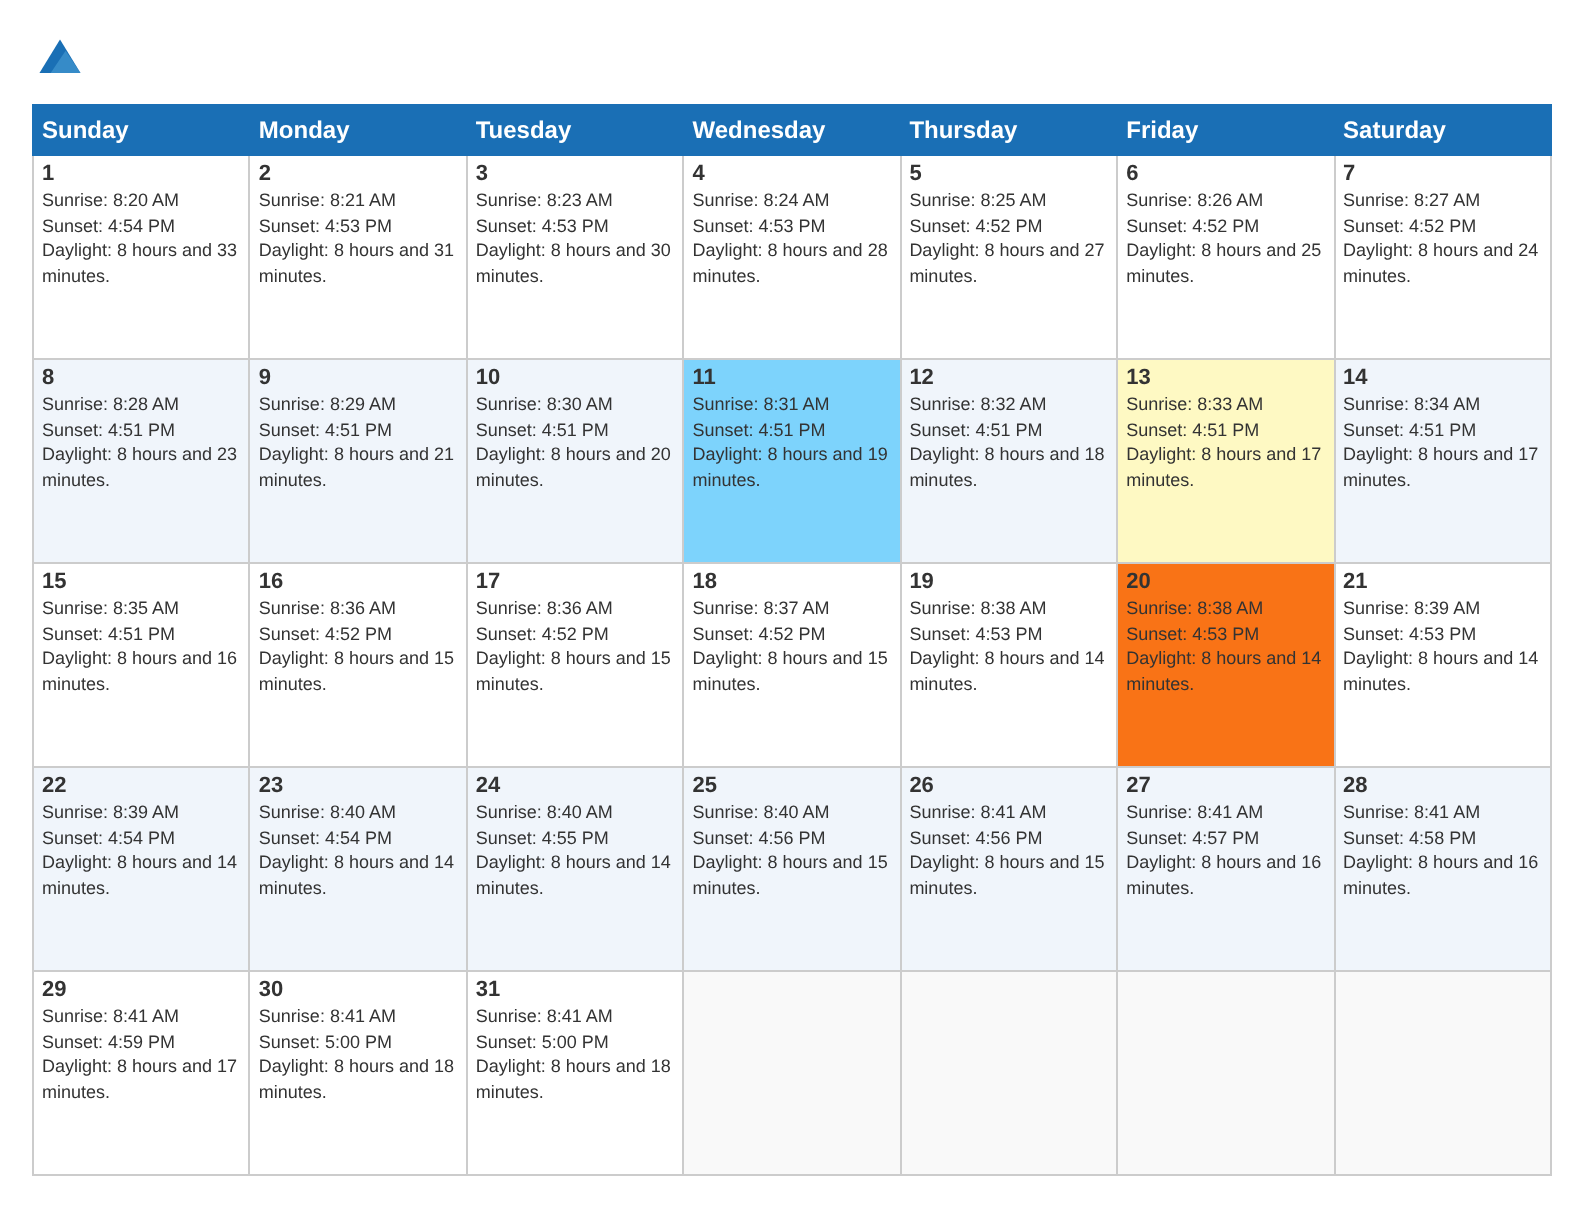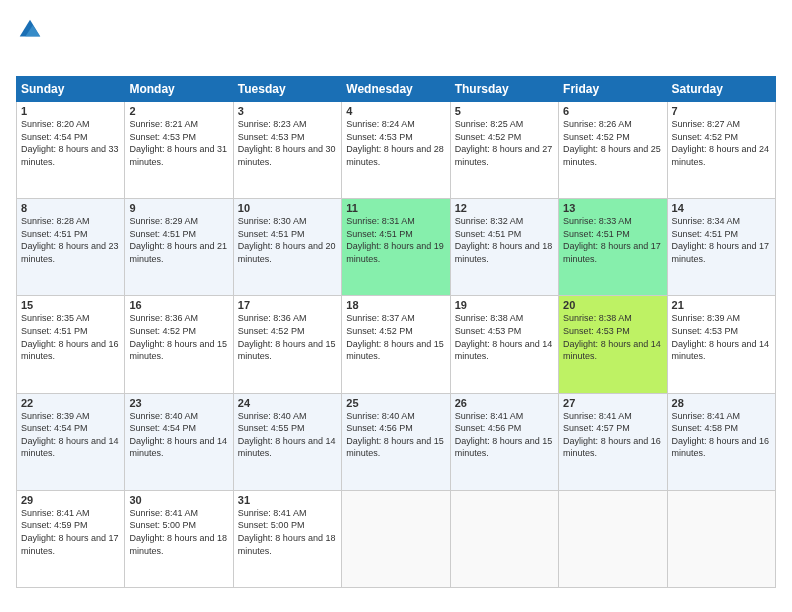--- a/index.html
+++ b/index.html
@@ -9,21 +9,20 @@
       width: 792px;
       height: 612px;
       overflow: hidden;
     }
     .page {
       width: 792px;
       height: 612px;
       padding: 16px 16px 24px 16px;
       display: flex;
       flex-direction: column;
-      gap: 24px;
     }
     .header {
       display: flex;
       justify-content: space-between;
       align-items: flex-start;
       margin-bottom: 8px;
     }
     .logo {
       display: flex;
       align-items: center;
@@ -170,29 +169,29 @@
             <div class="day-info">Sunrise: 8:28 AM<br>Sunset: 4:51 PM<br>Daylight: 8 hours and 23 minutes.</div>
           </td>
           <td style="background: rgb(240, 245, 251);">
             <span class="day-num">9</span>
             <div class="day-info">Sunrise: 8:29 AM<br>Sunset: 4:51 PM<br>Daylight: 8 hours and 21 minutes.</div>
           </td>
           <td style="background: rgb(240, 245, 251); margin-left: 33px;">
             <span class="day-num">10</span>
             <div class="day-info">Sunrise: 8:30 AM<br>Sunset: 4:51 PM<br>Daylight: 8 hours and 20 minutes.</div>
           </td>
-          <td style="background: #86efac;">
+          <td style="background: #7dd3fc;">
             <span class="day-num">11</span>
             <div class="day-info">Sunrise: 8:31 AM<br>Sunset: 4:51 PM<br>Daylight: 8 hours and 19 minutes.</div>
           </td>
           <td style="background: rgb(240, 245, 251);">
             <span class="day-num">12</span>
             <div class="day-info">Sunrise: 8:32 AM<br>Sunset: 4:51 PM<br>Daylight: 8 hours and 18 minutes.</div>
           </td>
-          <td style="background: #86efac;">
+          <td style="background: #fef9c3;">
             <span class="day-num">13</span>
             <div class="day-info">Sunrise: 8:33 AM<br>Sunset: 4:51 PM<br>Daylight: 8 hours and 17 minutes.</div>
           </td>
           <td style="background: rgb(240, 245, 251);">
             <span class="day-num">14</span>
             <div class="day-info">Sunrise: 8:34 AM<br>Sunset: 4:51 PM<br>Daylight: 8 hours and 17 minutes.</div>
           </td>
         </tr>
         <tr>
           <td style="background: rgb(255, 255, 255);">
@@ -208,21 +207,21 @@
             <div class="day-info">Sunrise: 8:36 AM<br>Sunset: 4:52 PM<br>Daylight: 8 hours and 15 minutes.</div>
           </td>
           <td style="background: rgb(255, 255, 255); margin-top: 20px;">
             <span class="day-num">18</span>
             <div class="day-info">Sunrise: 8:37 AM<br>Sunset: 4:52 PM<br>Daylight: 8 hours and 15 minutes.</div>
           </td>
           <td style="background: rgb(255, 255, 255);">
             <span class="day-num">19</span>
             <div class="day-info">Sunrise: 8:38 AM<br>Sunset: 4:53 PM<br>Daylight: 8 hours and 14 minutes.</div>
           </td>
-          <td style="background: #bef264;">
+          <td style="background: #f97316;">
             <span class="day-num">20</span>
             <div class="day-info">Sunrise: 8:38 AM<br>Sunset: 4:53 PM<br>Daylight: 8 hours and 14 minutes.</div>
           </td>
           <td style="background: rgb(255, 255, 255);">
             <span class="day-num">21</span>
             <div class="day-info">Sunrise: 8:39 AM<br>Sunset: 4:53 PM<br>Daylight: 8 hours and 14 minutes.</div>
           </td>
         </tr>
         <tr>
           <td style="background: rgb(240, 245, 251);">

